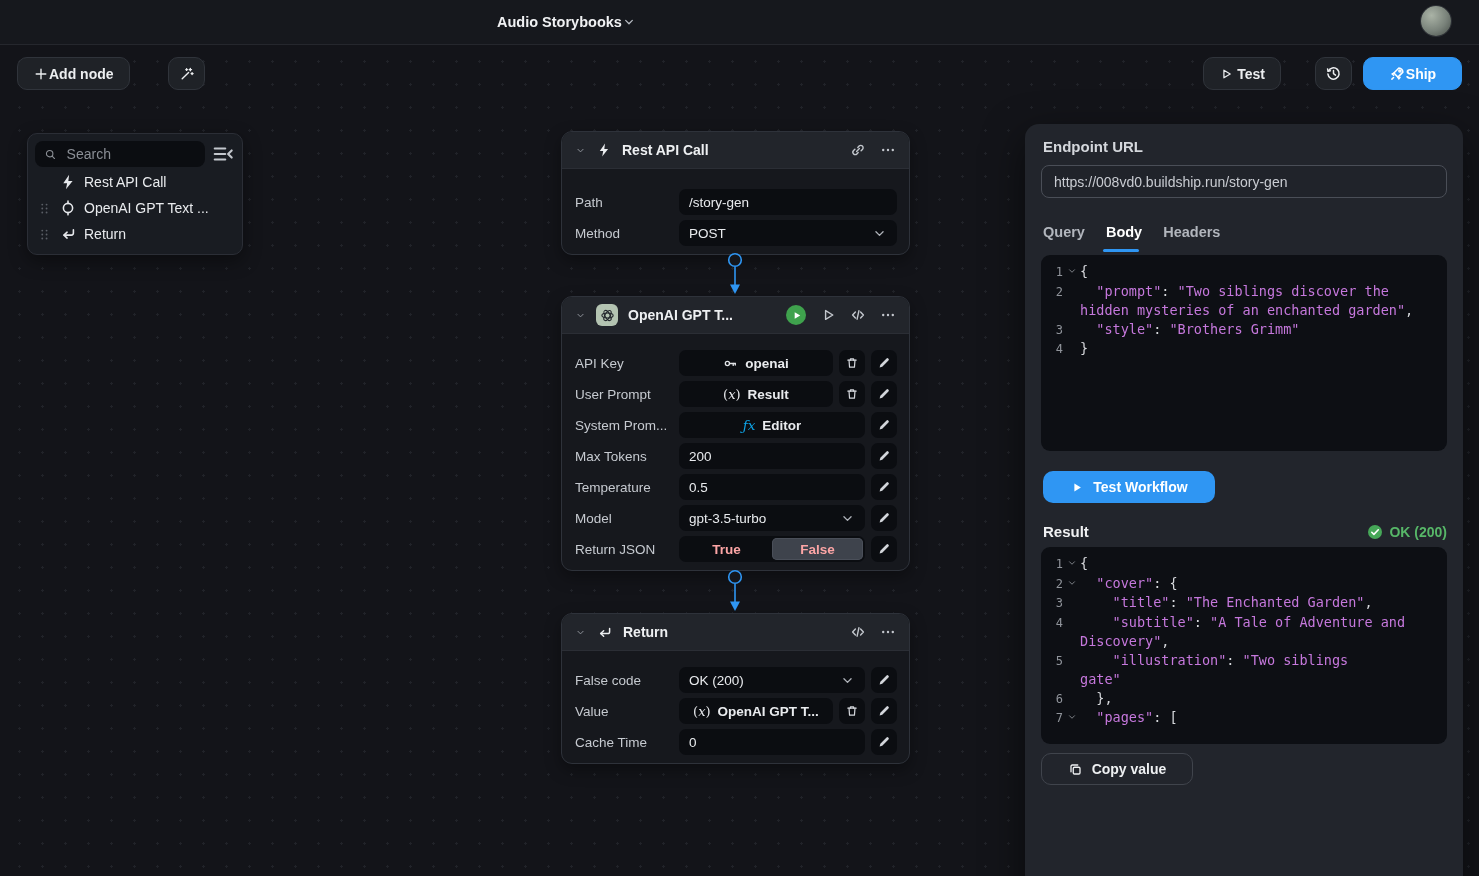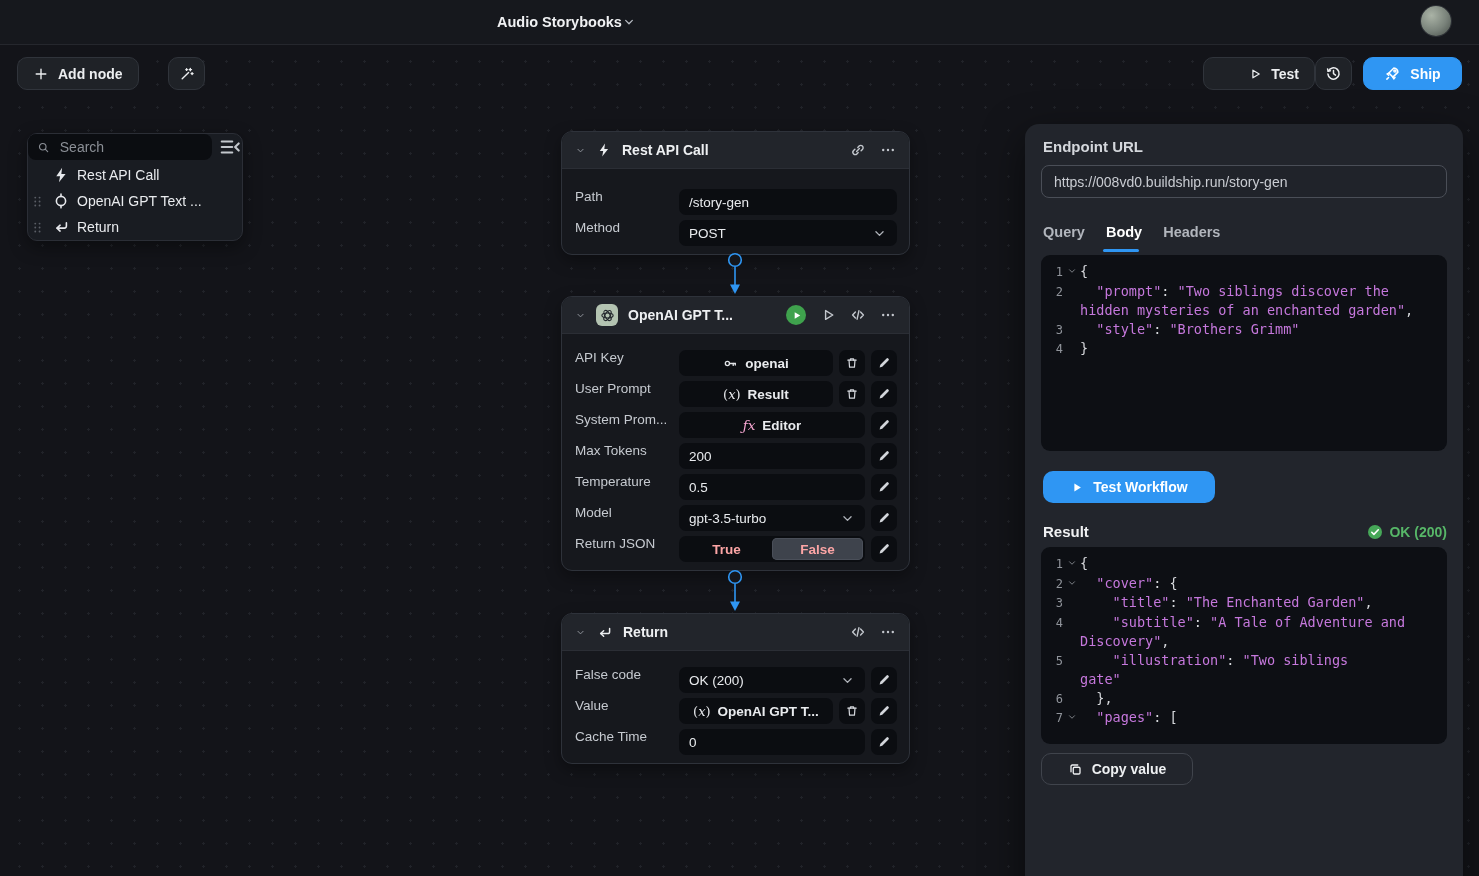--- a/index.html
+++ b/index.html
@@ -8,28 +8,28 @@
   #topbar{position:absolute;left:0;top:0;width:1479px;height:44px;background:#16181d;border-bottom:1px solid #25272d;z-index:5}
   #title-wrap{position:absolute;left:497px;top:0;height:44px;display:flex;align-items:center;cursor:pointer}
   #page-title{font-size:14.5px;font-weight:700;color:#f0f1f3}
   .chev{color:#b9bdc4;display:flex}
   #avatar{position:absolute;right:28px;top:6px;width:30px;height:30px;border-radius:50%;
     background:radial-gradient(circle at 35% 32%,#aab3a6,#79827a 55%,#454c47 100%);box-shadow:0 0 0 1px #2c2f35}
   
   #canvas{position:absolute;left:0;top:44px;width:1479px;height:832px;
     background-image:radial-gradient(circle,#212329 1px,transparent 1.2px);background-size:23px 23px;background-position:8px 6px}
   
-  .tbtn{position:absolute;height:33px;display:flex;align-items:center;gap:9px;padding:0 15px;border-radius:10px;
+  .tbtn{position:absolute;height:33px;display:flex;align-items:center;padding:0 15px;border-radius:10px;
     background:#1f2227;border:1px solid #30343b;color:#eceef0;font-size:14px;font-weight:600;cursor:pointer;box-sizing:border-box}
   .tbtn.icononly{width:37px;justify-content:center;padding:0}
   .tbtn.blue{background:#2f96f3;border-color:#2f96f3;color:#fff}
   .ic{display:inline-flex;align-items:center;justify-content:center;line-height:0}
   
   #nodelist{position:absolute;left:27px;top:89px;width:216px;background:#191c22;border:1px solid #2b2e36;border-radius:10px;
-    padding:0;box-sizing:border-box;box-shadow:0 6px 18px rgba(0,0,0,.4)}
+    padding:7px;box-sizing:border-box;box-shadow:0 6px 18px rgba(0,0,0,.4)}
   #searchrow{display:flex;align-items:center;gap:6px}
   #searchbox{flex:1;height:26px;background:#0b0d11;border-radius:8px;display:flex;align-items:center;gap:8px;padding:0 9px;min-width:0}
   #search-input{background:transparent;border:none;outline:none;color:#e8eaee;font-size:14px;width:100%;font-family:inherit}
   #search-input::placeholder{color:#8b8f96}
   #collapse-btn{width:24px;height:24px;display:flex;align-items:center;justify-content:center;color:#c3c7cd;cursor:pointer}
   #list-items{margin-top:2px}
   .litem{display:flex;align-items:center;height:26px;gap:7px;padding:0 2px;color:#e9ebee;font-size:14px;cursor:pointer}
   .drag{width:15px;display:flex;color:#5a5e66}
   .licon{width:18px;color:#e6e8ec}
   
@@ -43,36 +43,36 @@
   .nspace{flex:1}
   .hact{display:flex;color:#c3c7cd;cursor:pointer}
   .hact svg{width:16px;height:16px}
   .hgap{display:flex;align-items:center;gap:14px}
   .runball{width:20px;height:20px;border-radius:50%;background:#3fa24d;display:flex;align-items:center;justify-content:center;color:#fff;cursor:pointer}
   .runball svg{width:11px;height:11px}
   .ai-tile{width:22px;height:22px;border-radius:6px;background:#b4c4b2;display:flex;align-items:center;justify-content:center;color:#22262c}
   .ai-tile svg{width:15px;height:15px}
   .nbody{padding:16px 12px 8px 13px;display:flex;flex-direction:column;gap:5px}
   .nbody.restpad{padding-top:20px}
-  .frow{display:flex;gap:6px;height:26px}
+  .frow{display:flex;align-items:center;gap:6px;height:26px}
   .flabel{width:98px;flex:none;font-size:13.5px;color:#c6cad0;white-space:nowrap;overflow:hidden}
   .fctl{flex:1;height:26px;background:#0b0d11;border-radius:7px;display:flex;align-items:center;gap:7px;
     padding:0 10px;font-size:13.5px;color:#e9ebee;min-width:0;box-sizing:border-box;cursor:pointer}
   .fctl .fval{white-space:nowrap;overflow:hidden;text-overflow:ellipsis}
   .fctl.center{justify-content:center}
   .selchev{margin-left:auto;color:#aeb2b9}
   .selchev svg{width:13px;height:13px}
   .fbtn{flex:none;width:26px;height:26px;background:#0b0d11;border-radius:7px;display:flex;align-items:center;justify-content:center;color:#d3d6db;cursor:pointer}
   .fbtn svg{width:14px;height:14px}
   .fctl.toggle{padding:2px;gap:0}
   .tseg{flex:1;height:22px;display:flex;align-items:center;justify-content:center;border-radius:5px;font-weight:600;color:#fca5a5}
   .tseg.sel{background:#3e434c;box-shadow:inset 0 0 0 1px #4a4f59}
   .varx{font-family:"DejaVu Serif",serif;font-size:13px;color:#e9ebee;flex:none}
   .varx i{font-style:italic}
-  .fnx{font-family:"DejaVu Serif",serif;font-style:italic;font-size:13.5px;color:#f9a8d4;flex:none}
+  .fnx{font-family:"DejaVu Serif",serif;font-style:italic;font-size:13.5px;color:#0ea5e9;flex:none}
   .fctl .ic svg{width:15px;height:15px}
   
   .connector{position:absolute;z-index:2}
   
   #panel{position:absolute;left:1025px;top:80px;width:438px;height:812px;background:#22252c;border-radius:14px;
     box-shadow:0 14px 40px rgba(0,0,0,.55);z-index:6}
   #endpoint-label{position:absolute;left:18px;top:14px;font-size:15px;font-weight:600;color:#d4d7dc}
   #endpoint-input{position:absolute;left:16px;top:41px;width:406px;height:33px;box-sizing:border-box;background:#20232a;
     border:1px solid #4a4e57;border-radius:8px;color:#c9ccd2;font-size:14px;padding:0 12px;outline:none;font-family:inherit}
   #tabs{position:absolute;left:18px;top:100px;display:flex;gap:21px}
@@ -129,21 +129,21 @@
   <div class="tbtn icononly" style="left:168px;top:13px">
     <span class="ic" style="width:16px">
         <svg viewBox="0 0 16 16" width="100%" height="100%" style="display:block" fill="none" stroke="currentColor" stroke-width="1.4" stroke-linecap="round" stroke-linejoin="round">
           <path d="M3.2 12.8L9.6 6.4"></path>
           <path d="M11.3 2.4v2.4M10.1 3.6h2.4"></path>
           <path d="M13.1 6.6v2M12.1 7.6h2"></path>
           <path d="M7.6 2.8v1.6M6.8 3.6h1.6"></path>
         </svg>
       </span>
   </div>
-  <div class="tbtn" style="left:1203px;top:13px;width:112px;justify-content:flex-end">
+  <div class="tbtn" style="left:1203px;top:13px;width:78px;justify-content:space-between">
     <span class="ic" style="width:14px">
         <svg viewBox="0 0 16 16" width="100%" height="100%" style="display:block" fill="none" stroke="currentColor" stroke-width="1.4" stroke-linecap="round" stroke-linejoin="round">
           <path d="M5.6 3.6v8.8l7.2-4.4z"></path>
         </svg>
       </span>
     <span>Test</span>
   </div>
   <div class="tbtn icononly" style="left:1315px;top:13px">
     <span class="ic" style="width:17px">
         <svg viewBox="0 0 16 16" width="100%" height="100%" style="display:block" fill="none" stroke="currentColor" stroke-width="1.4" stroke-linecap="round" stroke-linejoin="round">

